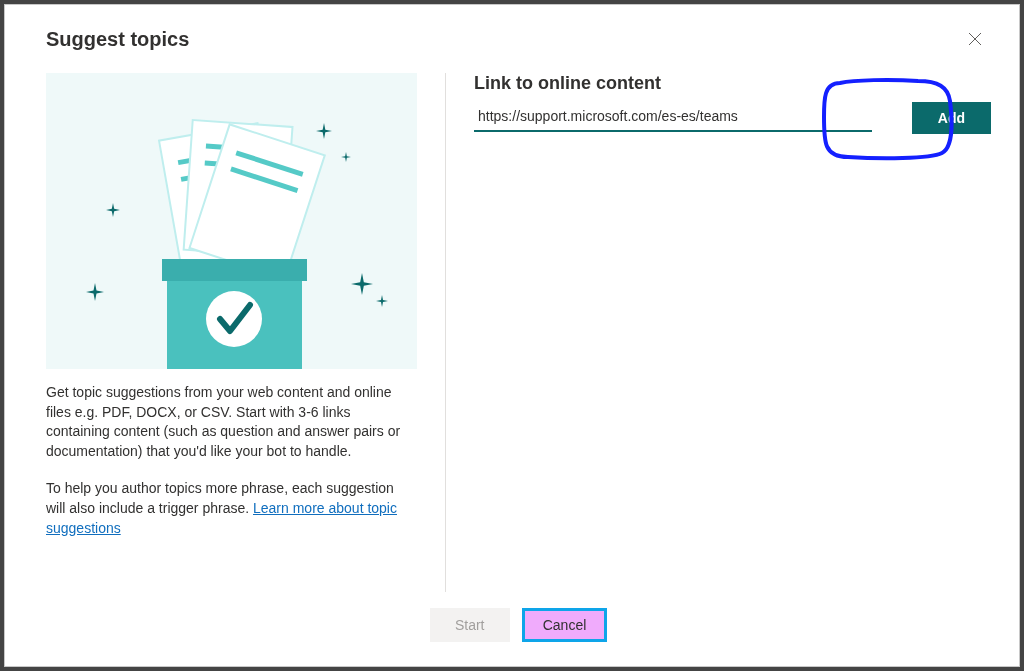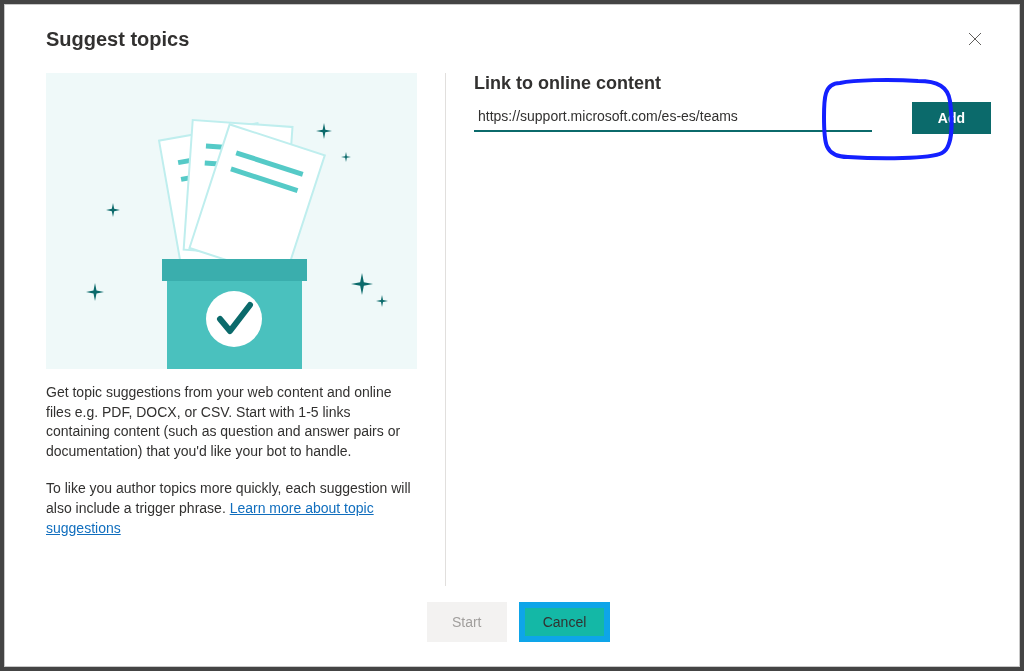--- a/index.html
+++ b/index.html
@@ -126,22 +126,22 @@
     justify-content: center;
     gap: 12px;
     padding: 16px 28px 24px 28px;
   }
   .btn {
     min-width: 80px;
     padding: 6px 18px;
     font-size: 14px;
     font-family: inherit;
     cursor: pointer;
-    border: 6px solid #0ea5e9;
-    background: #14b8a6;
+    border: 3px solid #0ea5e9;
+    background: #f0abfc;
     color: #323130;
   }
   .btn.disabled {
     background: #f3f2f1;
     color: #a19f9d;
     border: 1px solid #f3f2f1;
     cursor: default;
   }
   
   .box-wrap {
@@ -223,23 +223,23 @@
 
             <rect x="35" y="160" width="135" height="100" fill="#4ac1be"></rect>
             <rect x="30" y="150" width="145" height="22" fill="#3aaead"></rect>
 
             <circle cx="102" cy="210" r="28" fill="#fff"></circle>
             <path d="M88 210 l10 12 l20 -26" fill="none" stroke="#0b6a6b" stroke-width="6" stroke-linecap="round" stroke-linejoin="round"></path>
           </svg>
         </div>
       </div>
 
-      <p class="desc-text">Get topic suggestions from your web content and online files e.g. PDF, DOCX, or CSV. Start with 1-5 links containing content (such as question and answer pairs or documentation) that you'd like your bot to handle.</p>
+      <p class="desc-text">Get topic suggestions from your web content and online files e.g. PDF, DOCX, or CSV. Start with 3-6 links containing content (such as question and answer pairs or documentation) that you'd like your bot to handle.</p>
       <p class="desc-text">
-        <span>To like you author topics more quickly, each suggestion will also include a trigger phrase. </span><span class="link-text">Learn more about topic suggestions</span>
+        <span>To help you author topics more phrase, each suggestion will also include a trigger phrase. </span><span class="link-text">Learn more about topic suggestions</span>
       </p>
     </div>
 
     <div class="right-pane">
       <div class="field-label">Link to online content</div>
       <div class="field-row">
         <input class="url-input" type="text" value="https://support.microsoft.com/es-es/teams" style="">
         <button class="add-btn">Add</button>
       </div>
     </div>

